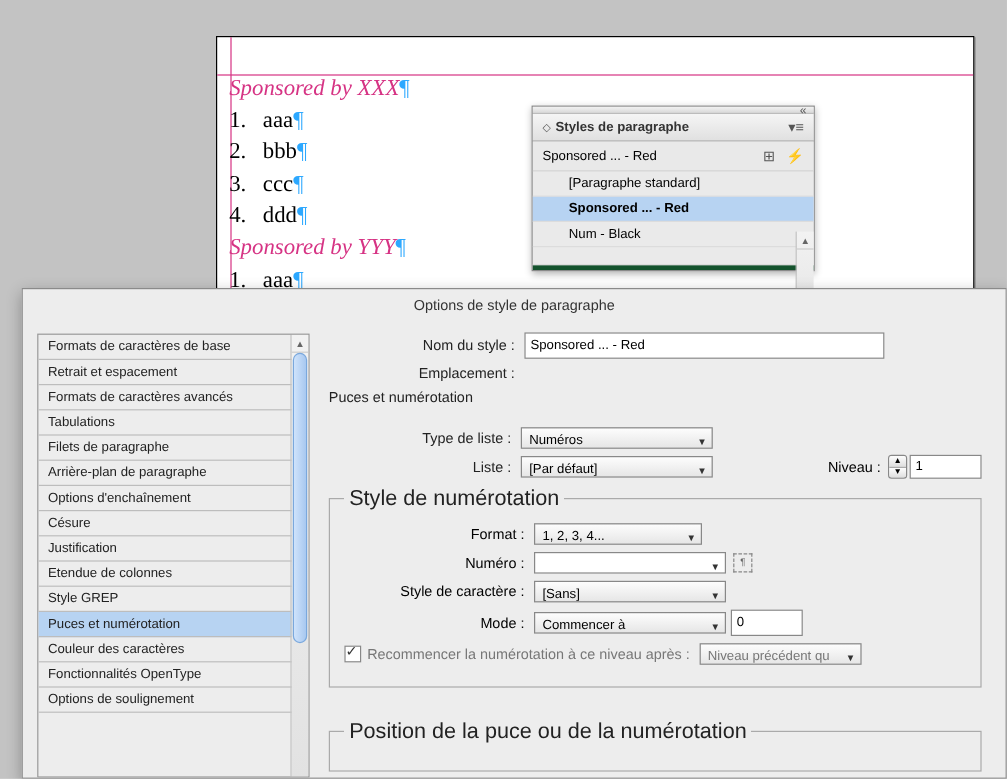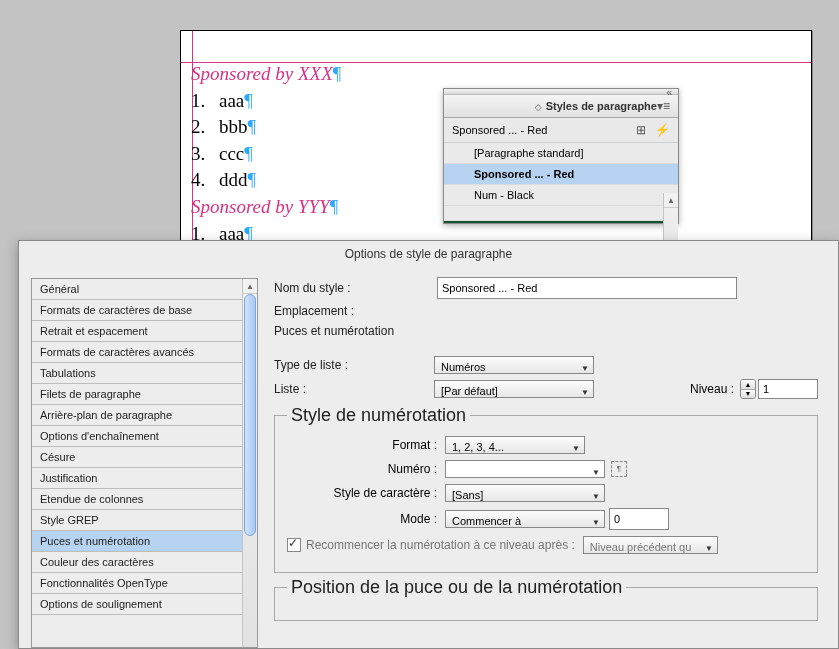--- a/index.html
+++ b/index.html
@@ -88,21 +88,21 @@
     font-size: 10px;
   }
   .panel-tab {
     background: linear-gradient(#f5f5f5,#e0e0e0);
     border-bottom: 1px solid #aaa;
     padding: 4px 8px;
     font-size: 11px;
     color: #333;
     display: flex;
     align-items: center;
-    justify-content: flex-end;
+    justify-content: space-between;
   }
   .panel-tab .arrows {
     font-size: 9px;
     color: #555;
     margin-right: 4px;
   }
   .panel-tab-right {
     color: #555;
     font-size: 12px;
   }
@@ -115,21 +115,21 @@
     background: #e9e9e9;
     font-size: 11px;
   }
   .panel-row .icons span {
     margin-left: 6px;
     color: #555;
     font-size: 12px;
   }
   .style-list {
     background: #eaeaea;
-    border-bottom: 2px solid #14532d;
+    border-bottom: 4px solid #14532d;
   }
   .style-list .style-item {
     padding: 4px 0 4px 30px;
     border-bottom: 1px solid #dcdcdc;
     font-size: 11px;
     cursor: default;
   }
   .style-list .style-item.selected {
     background: #b7d3f2;
   }
@@ -223,21 +223,21 @@
     position: relative;
   }
   .form-row {
     display: flex;
     align-items: center;
     margin-bottom: 5px;
     font-size: 12px;
   }
   .form-row .lbl {
     width: 155px;
-    text-align: left;
+    text-align: right;
     padding-right: 8px;
     color: #222;
   }
   .form-row .lbl.wide { width: 152px; }
   .text-input {
     border: 1px solid #888;
     background: #fff;
     padding: 2px 4px;
     height: 16px;
     font-size: 11px;
@@ -390,21 +390,20 @@
       <div class="scroll-up">▲</div>
       <div class="scroll-down">▼</div>
     </div>
   </div>
 </div>
 
 <div class="dialog">
   <div class="dialog-title">Options de style de paragraphe</div>
   <div class="dialog-body">
     <div class="cat-list">
-      <div class="cat-item">Général</div>
       <div class="cat-item">Formats de caractères de base</div>
       <div class="cat-item">Retrait et espacement</div>
       <div class="cat-item">Formats de caractères avancés</div>
       <div class="cat-item">Tabulations</div>
       <div class="cat-item">Filets de paragraphe</div>
       <div class="cat-item">Arrière-plan de paragraphe</div>
       <div class="cat-item">Options d'enchaînement</div>
       <div class="cat-item">Césure</div>
       <div class="cat-item">Justification</div>
       <div class="cat-item">Etendue de colonnes</div>
@@ -489,18 +488,18 @@
         <div class="inner-row" style="margin-top:4px">
           <span class="chk checked"></span>
           <span style="color:#777">Recommencer la numérotation à ce niveau après :</span>
           <div class="select" style="width:135px;margin-left:8px;color:#777">
             <span>Niveau précédent qu</span>
               <span class="caret">▼</span>
           </div>
         </div>
       </fieldset>
 
-      <fieldset style="margin-top:4px">
+      <fieldset style="margin-top:26px">
         <legend>Position de la puce ou de la numérotation</legend>
       </fieldset>
     </div>
   </div>
 </div>
 
 </body></html>

